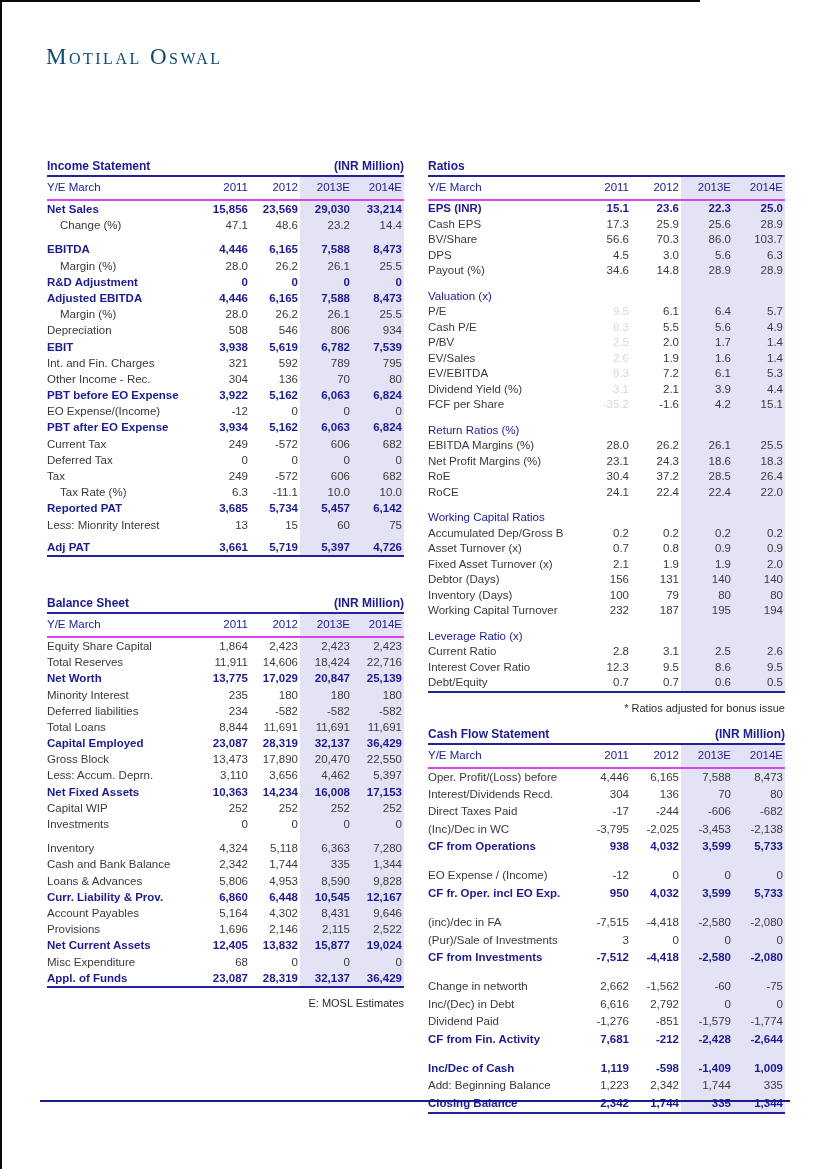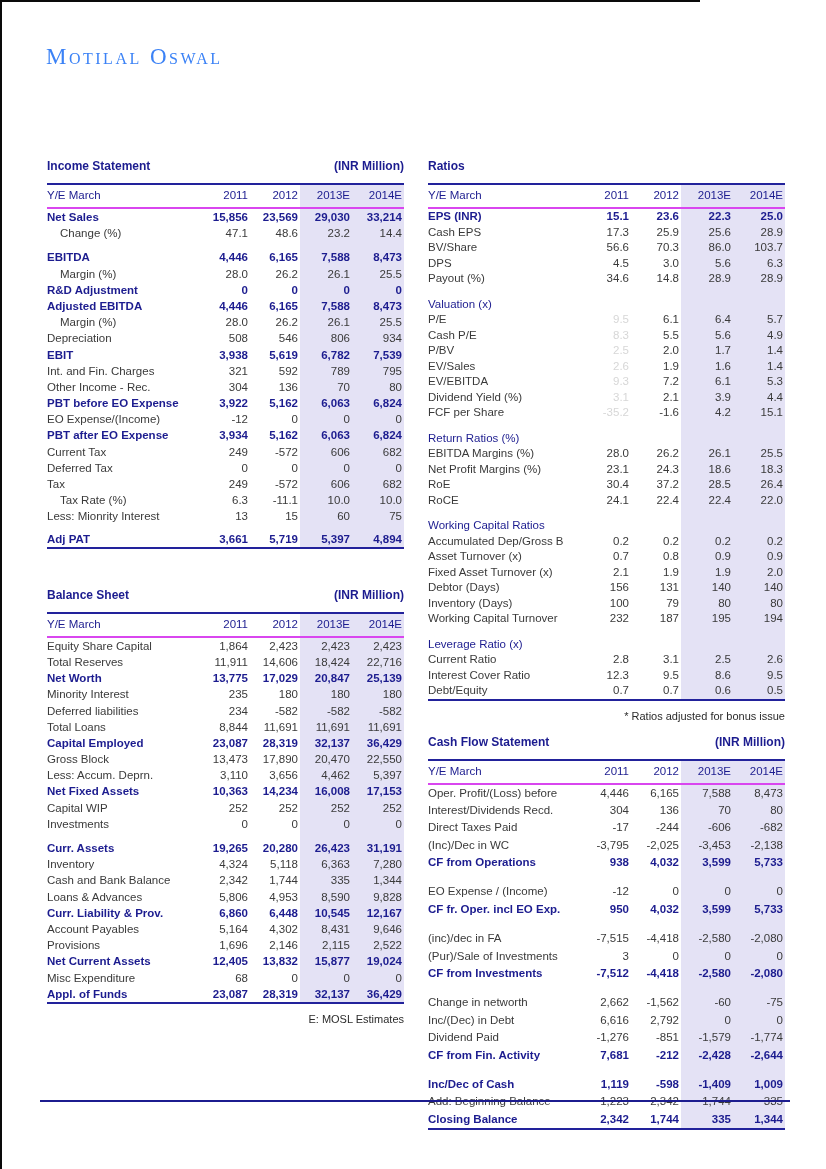--- a/index.html
+++ b/index.html
@@ -1,27 +1,27 @@
 <!DOCTYPE html>
 <html><head>
 <meta charset="utf-8">
 <style>
   html,body{margin:0;padding:0;background:#fff;}
   .page{position:relative;width:826px;height:1169px;background:#fff;overflow:hidden;
         font-family:"Liberation Sans",sans-serif;}
   .edge-left{position:absolute;left:0;top:0;width:2px;height:1169px;background:#0a0a0a;}
   .edge-top{position:absolute;left:0;top:0;width:700px;height:2px;background:#0a0a0a;}
   .logo{position:absolute;left:46px;top:44px;font-family:"Liberation Serif",serif;
-        font-variant:small-caps;font-size:23px;letter-spacing:2.5px;color:#3b82f6;}
+        font-variant:small-caps;font-size:23px;letter-spacing:2.5px;color:#0c4a6e;}
   .col{position:absolute;top:152px;width:357px;}
   .col-left{left:47px;}
   .col-right{left:428px;}
   .ftable{border-bottom:2px solid #22229b;}
   .ftitle{display:flex;justify-content:space-between;align-items:flex-end;height:21px;
-          padding-bottom:10px;border-bottom:2px solid #22229b;
+          padding-bottom:2px;border-bottom:2px solid #22229b;
           font-size:12px;font-weight:bold;color:#1c1c8f;}
   .trow{display:grid;grid-template-columns:minmax(0,1fr) 50px 50px 52px 52px;
         height:16.2px;line-height:16.2px;font-size:11.5px;color:#3a3a3a;}
   .thead{height:22px;line-height:21px;font-weight:normal;color:#1c1c8f;
          border-bottom:2px solid #d946ef;}
   .cell{display:block;}
   .cell.lbl{white-space:nowrap;overflow:hidden;text-align:left;}
   .cell.num{text-align:right;padding-right:2px;white-space:nowrap;}
   .cell.band{background:#e4e2f5;}
   .trow.b{color:#1c1c8f;font-weight:bold;}
@@ -189,40 +189,47 @@
             <span class="cell num band">606</span>
             <span class="cell num band">682</span>
           </div>
           <div class="trow i">
             <span class="cell lbl">Tax Rate (%)</span>
             <span class="cell num">6.3</span>
             <span class="cell num">-11.1</span>
             <span class="cell num band">10.0</span>
             <span class="cell num band">10.0</span>
           </div>
+          <div class="trow b">
+            <span class="cell lbl">Reported PAT</span>
+            <span class="cell num">3,685</span>
+            <span class="cell num">5,734</span>
+            <span class="cell num band">5,457</span>
+            <span class="cell num band">6,142</span>
+          </div>
           <div class="trow n">
             <span class="cell lbl">Less: Mionrity Interest</span>
             <span class="cell num">13</span>
             <span class="cell num">15</span>
             <span class="cell num band">60</span>
             <span class="cell num band">75</span>
           </div>
           <div class="trow blank-sm">
             <span class="cell lbl"></span>
             <span class="cell num"></span>
             <span class="cell num"></span>
             <span class="cell num band"></span>
             <span class="cell num band"></span>
           </div>
           <div class="trow b">
             <span class="cell lbl">Adj PAT</span>
             <span class="cell num">3,661</span>
             <span class="cell num">5,719</span>
             <span class="cell num band">5,397</span>
-            <span class="cell num band">4,894</span>
+            <span class="cell num band">4,726</span>
           </div>
         </div>
     </div>
 
     <div class="ftable t-bs gap-bs">
       <div class="ftitle">
         <span>Balance Sheet</span>
         <span>(INR Million)</span>
       </div>
       <div>
@@ -316,27 +323,20 @@
             <span class="cell num">0</span>
             <span class="cell num band">0</span>
             <span class="cell num band">0</span>
           </div>
           <div class="trow blank">
             <span class="cell lbl"></span>
             <span class="cell num"></span>
             <span class="cell num"></span>
             <span class="cell num band"></span>
             <span class="cell num band"></span>
-          </div>
-          <div class="trow b">
-            <span class="cell lbl">Curr. Assets</span>
-            <span class="cell num">19,265</span>
-            <span class="cell num">20,280</span>
-            <span class="cell num band">26,423</span>
-            <span class="cell num band">31,191</span>
           </div>
           <div class="trow n">
             <span class="cell lbl">Inventory</span>
             <span class="cell num">4,324</span>
             <span class="cell num">5,118</span>
             <span class="cell num band">6,363</span>
             <span class="cell num band">7,280</span>
           </div>
           <div class="trow n">
             <span class="cell lbl">Cash and Bank Balance</span>

